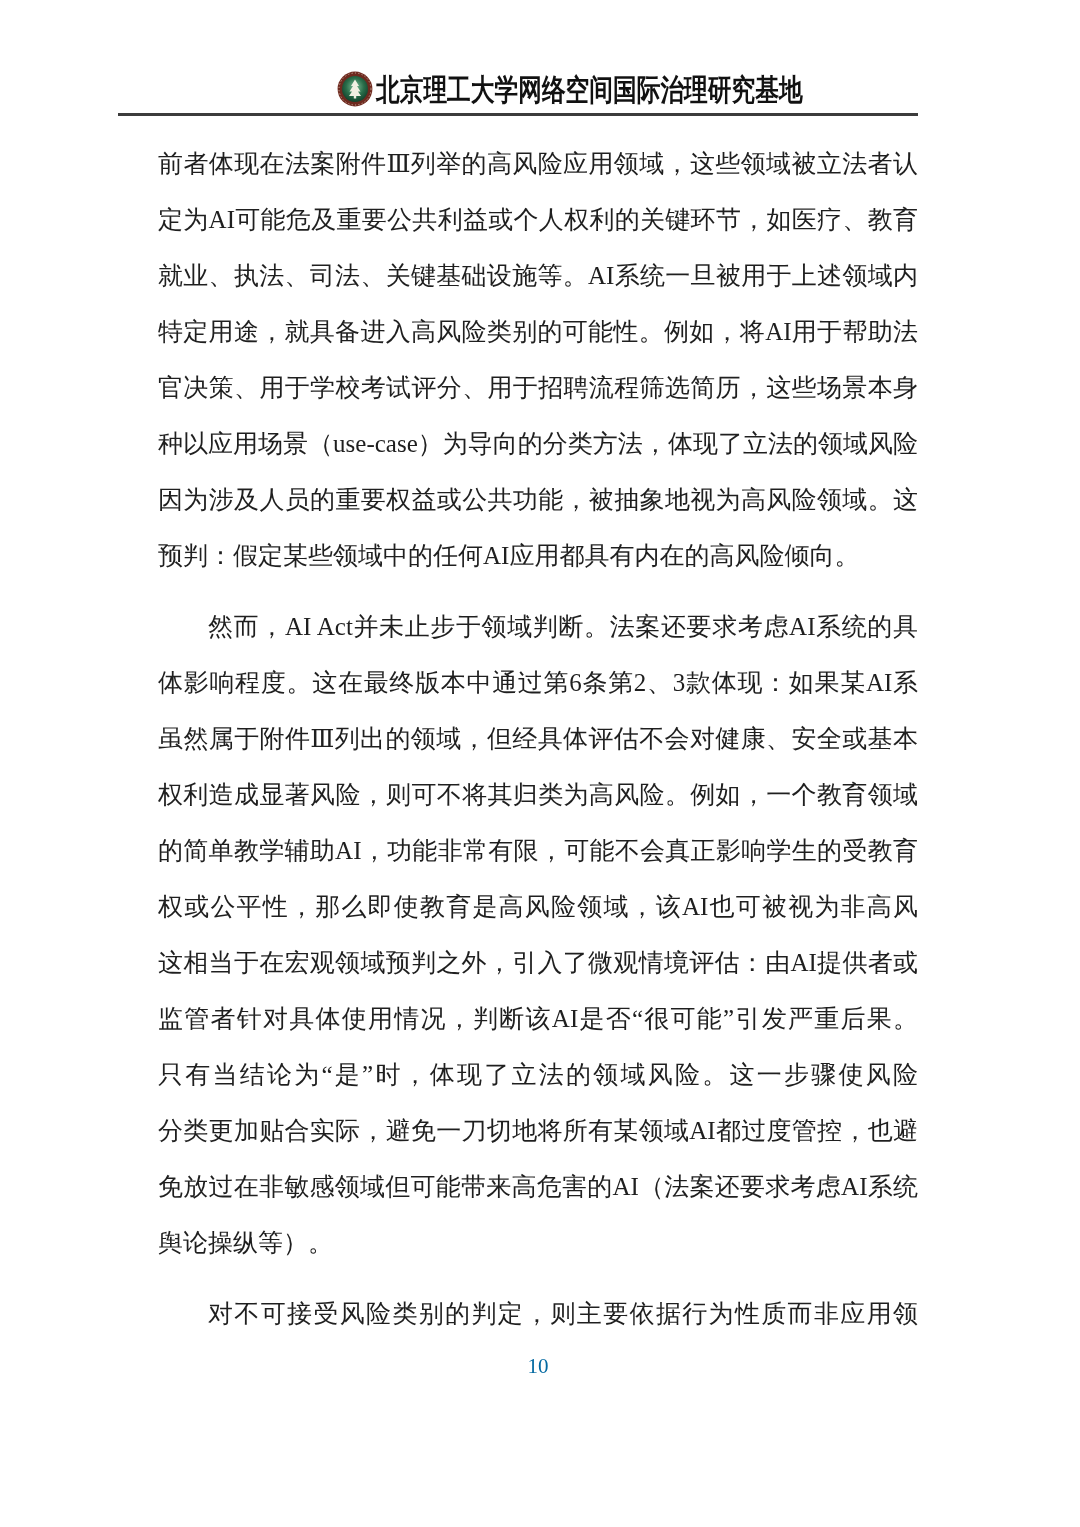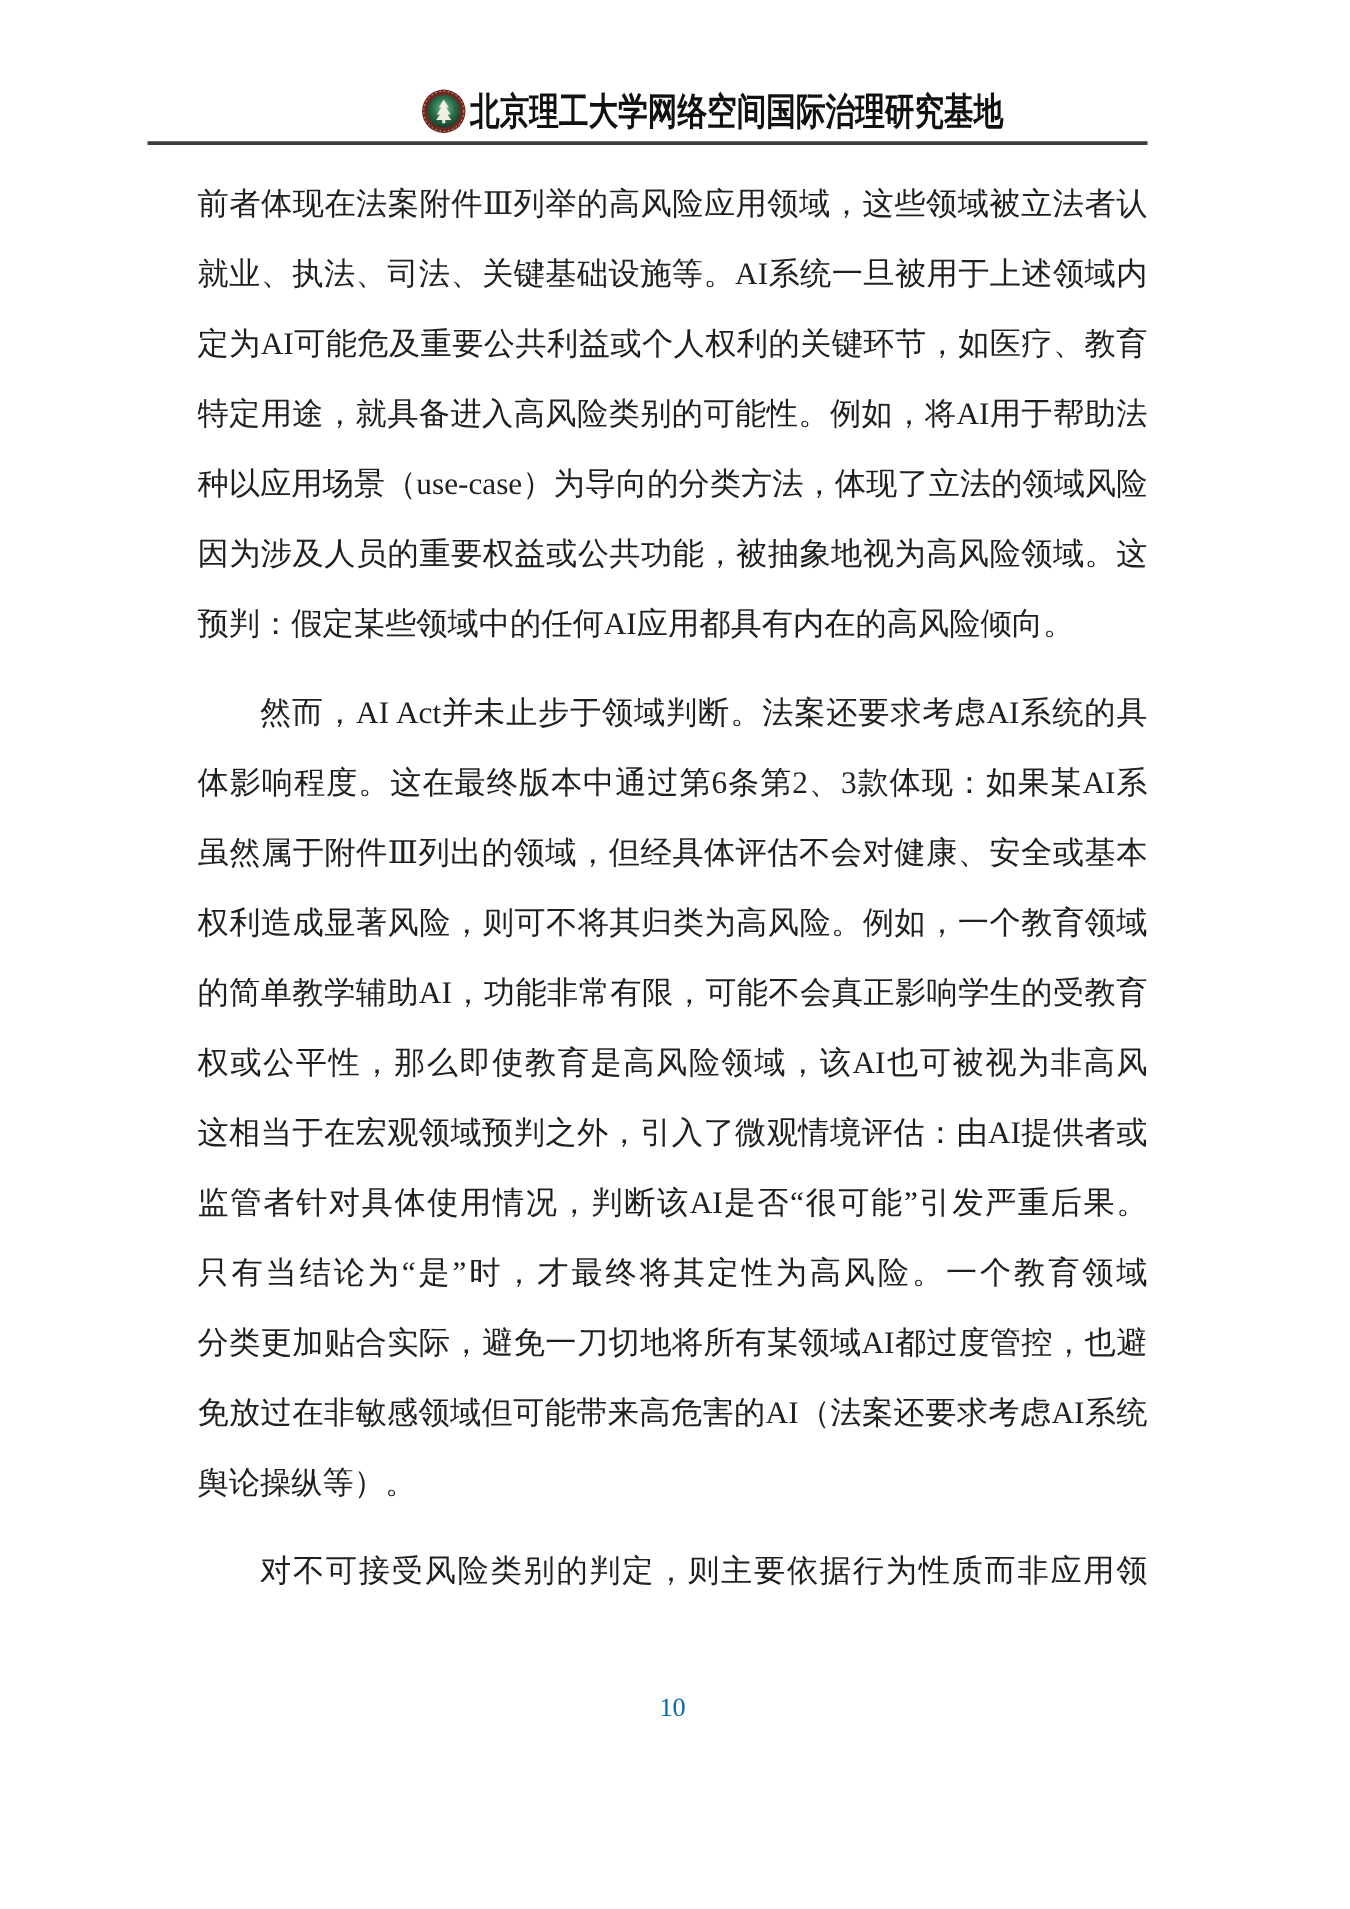--- a/index.html
+++ b/index.html
@@ -65,37 +65,38 @@
         <path d="M18 8.5 L22 15 L20 15 L23.5 20.5 L21 20.5 L24 25 L19.2 25 L19.2 27.5 L16.8 27.5 L16.8 25 L12 25 L15 20.5 L12.5 20.5 L16 15 L14 15 Z" fill="#f2efe2"></path>
       </svg>
     </span>
     <span class="site-title">北京理工大学网络空间国际治理研究基地</span>
     <div class="hdr-rule"></div>
   </div>
 
   <div class="doc">
       <div class="para">
         <div class="line">前者体现在法案附件Ⅲ列举的高风险应用领域，这些领域被立法者认</div>
+        <div class="line">定为AI可能危及重要公共利益或个人权利的关键环节，如医疗、教育</div>
         <div class="line">就业、执法、司法、关键基础设施等。AI系统一旦被用于上述领域内</div>
-        <div class="line">定为AI可能危及重要公共利益或个人权利的关键环节，如医疗、教育</div>
         <div class="line">特定用途，就具备进入高风险类别的可能性。例如，将AI用于帮助法</div>
+        <div class="line">官决策、用于学校考试评分、用于招聘流程筛选简历，这些场景本身</div>
         <div class="line">种以应用场景（use-case）为导向的分类方法，体现了立法的领域风险</div>
         <div class="line">因为涉及人员的重要权益或公共功能，被抽象地视为高风险领域。这</div>
         <div class="line last">预判：假定某些领域中的任何AI应用都具有内在的高风险倾向。</div>
       </div>
       <div class="para">
         <div class="line indent">然而，AI Act并未止步于领域判断。法案还要求考虑AI系统的具</div>
         <div class="line">体影响程度。这在最终版本中通过第6条第2、3款体现：如果某AI系统</div>
         <div class="line">虽然属于附件Ⅲ列出的领域，但经具体评估不会对健康、安全或基本</div>
         <div class="line">权利造成显著风险，则可不将其归类为高风险。例如，一个教育领域</div>
         <div class="line">的简单教学辅助AI，功能非常有限，可能不会真正影响学生的受教育</div>
         <div class="line">权或公平性，那么即使教育是高风险领域，该AI也可被视为非高风险。</div>
         <div class="line">这相当于在宏观领域预判之外，引入了微观情境评估：由AI提供者或</div>
         <div class="line">监管者针对具体使用情况，判断该AI是否“很可能”引发严重后果。</div>
-        <div class="line">只有当结论为“是”时，才最终将其定性为高风险。一个教育领域</div>
+        <div class="line">只有当结论为“是”时，体现了立法的领域风险。这一步骤使风险</div>
         <div class="line">分类更加贴合实际，避免一刀切地将所有某领域AI都过度管控，也避</div>
         <div class="line">免放过在非敏感领域但可能带来高危害的AI（法案还要求考虑AI系统的具</div>
         <div class="line last">舆论操纵等）。</div>
       </div>
       <div class="para">
         <div class="line last indent">对不可接受风险类别的判定，则主要依据行为性质而非应用领域。</div>
       </div>
     </div>
 
   <div class="pageno">10</div>

